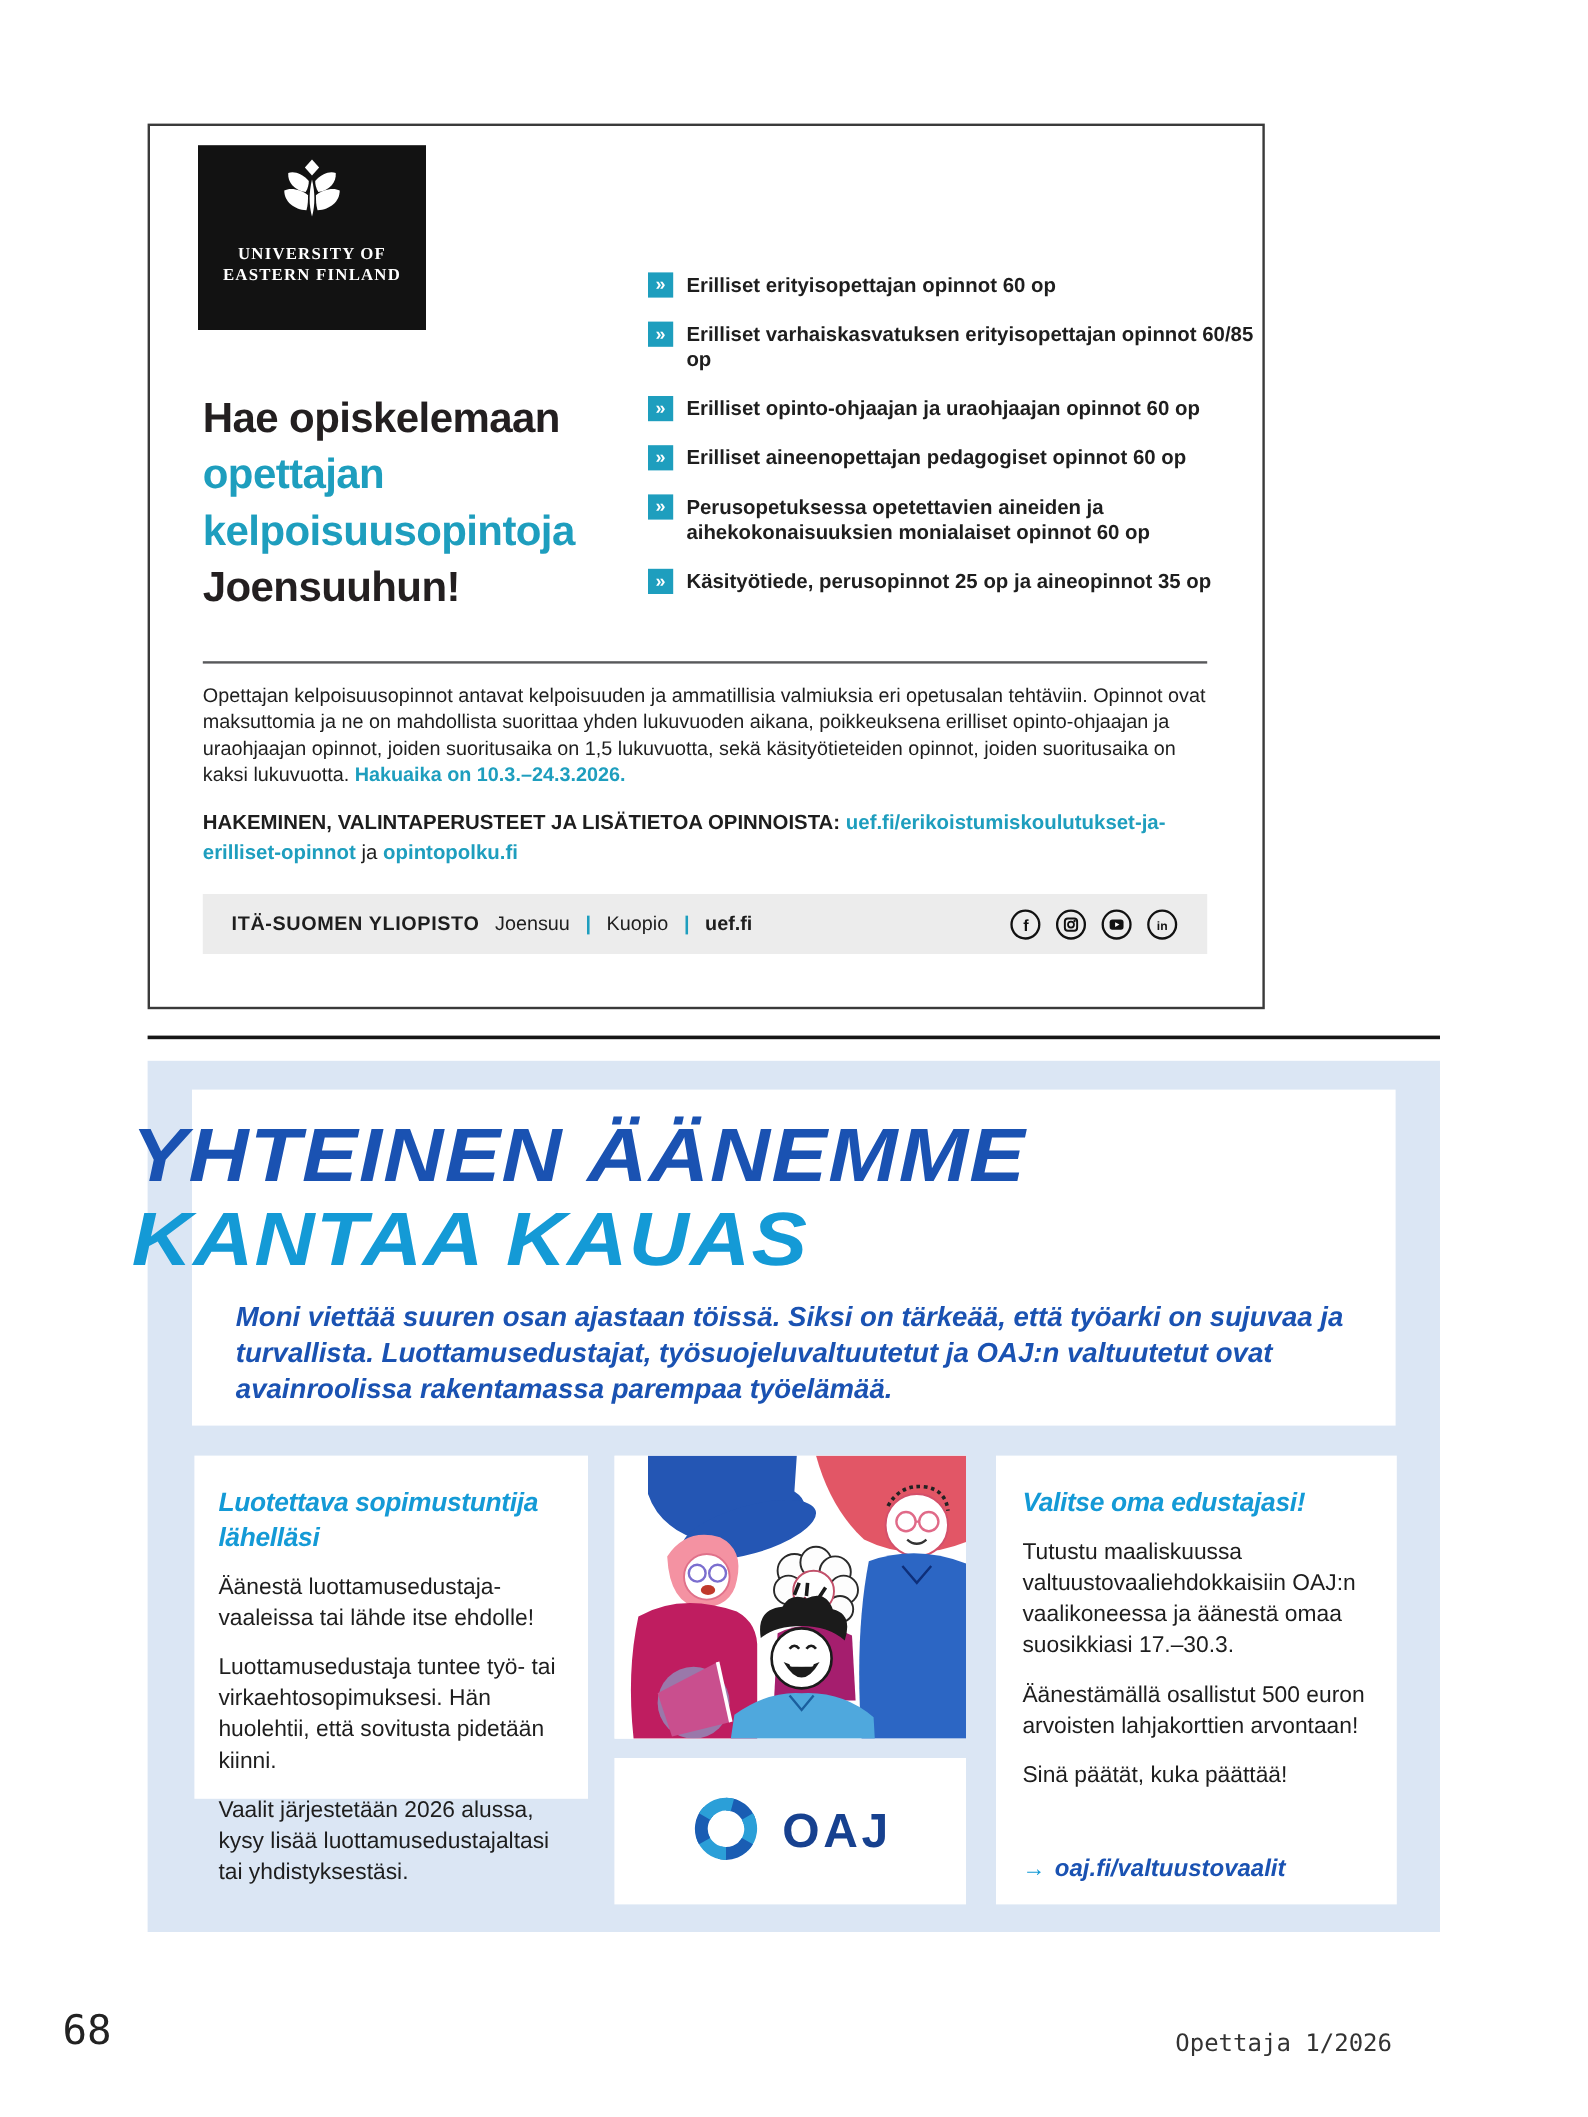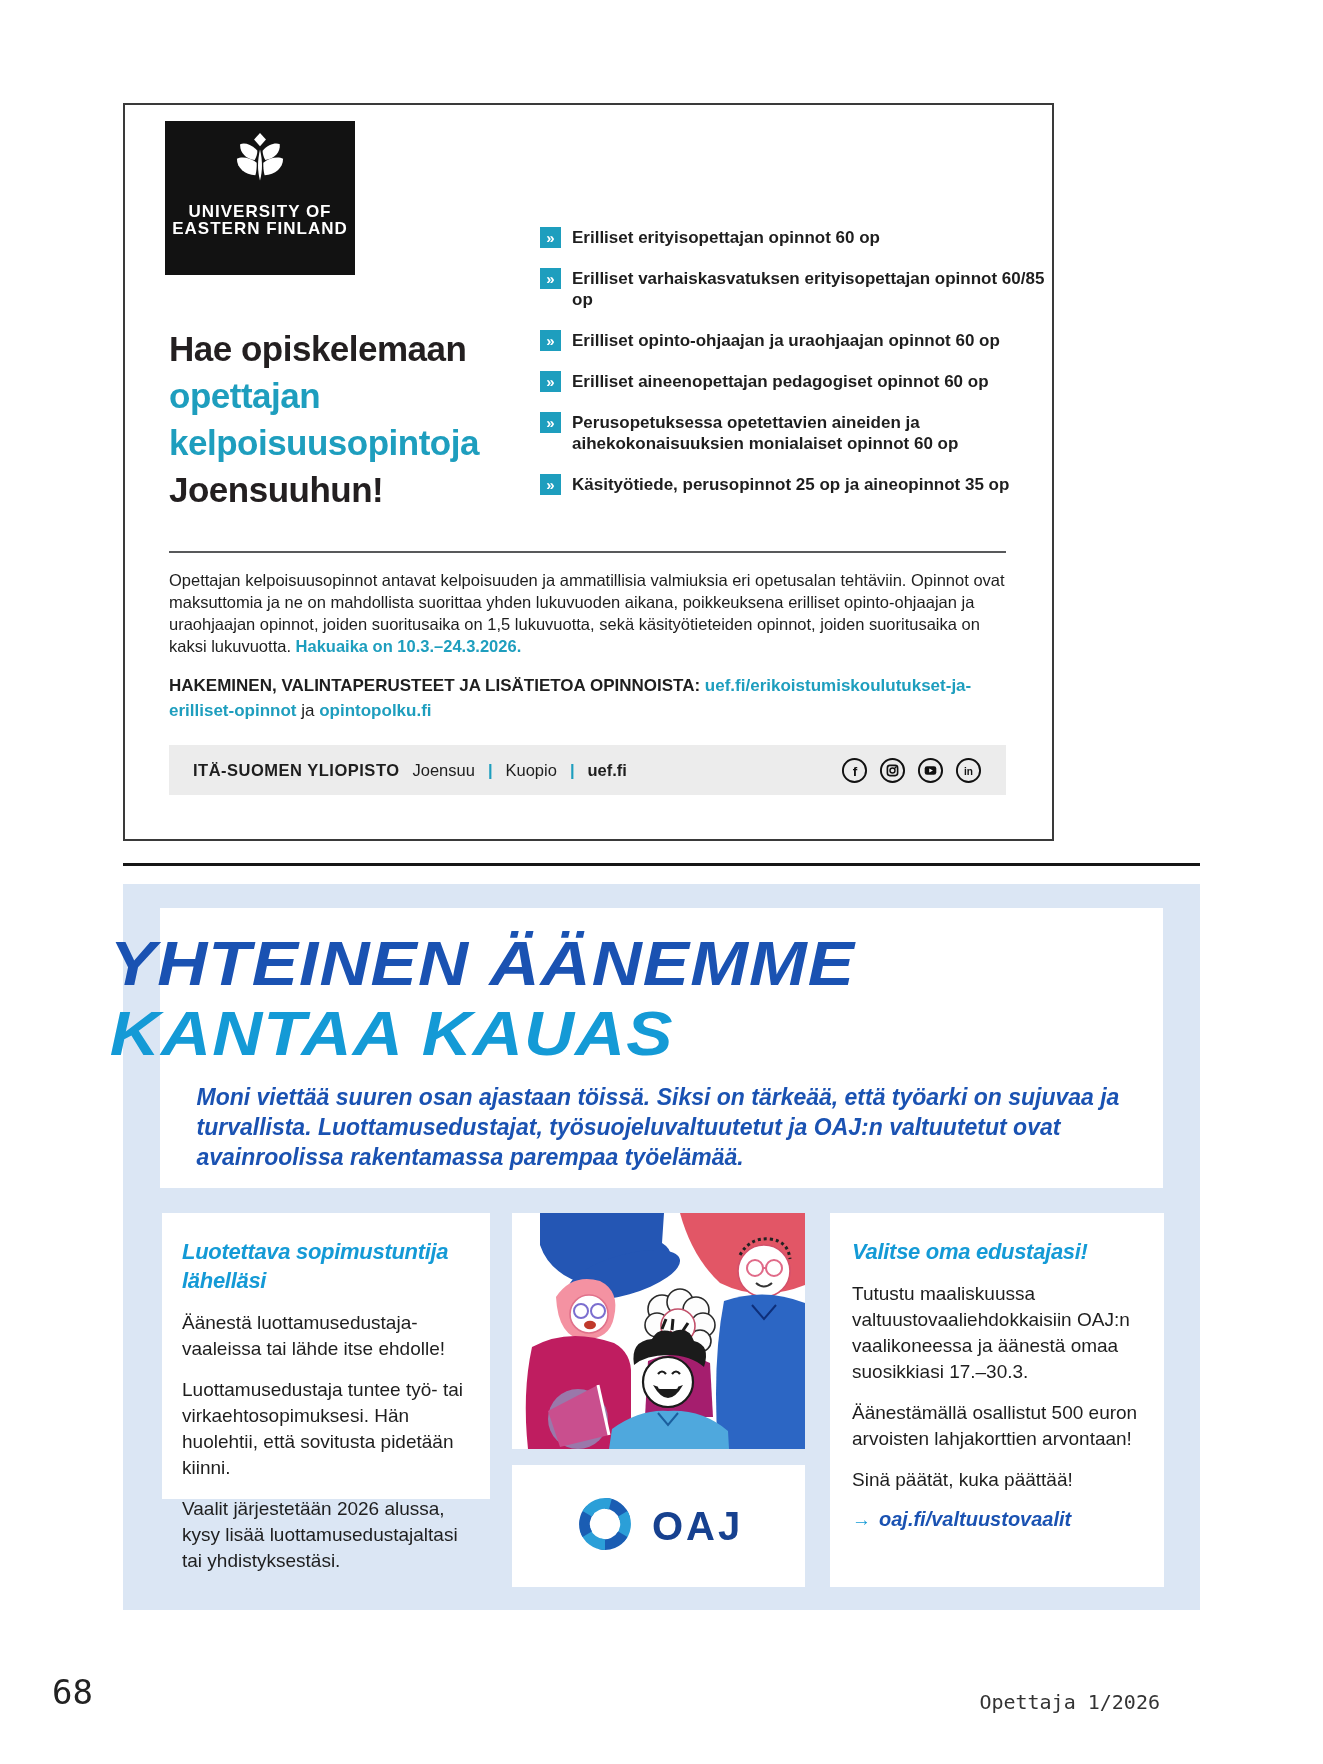--- a/index.html
+++ b/index.html
@@ -5,22 +5,22 @@
   * { margin:0; padding:0; box-sizing:border-box; }
   body { background:#fff; font-family:"Liberation Sans", sans-serif; }
   .page { position:relative; width:1323px; height:1764px; background:#ffffff; overflow:hidden; }
 
   
   .uef-ad { position:absolute; left:123px; top:103px; width:931px; height:738px;
             border:2px solid #3a3a3a; background:#fff; }
   .uef-logo { position:absolute; left:40px; top:16px; width:190px; height:154px;
               background:#121212; display:flex; flex-direction:column; align-items:center; }
   .uef-logo svg { margin-top:10px; }
-  .uef-logo-text { color:#fff; font-size:17px; font-weight:bold; letter-spacing:1px;
-                   text-align:center; line-height:17px; margin-top:2px; }
+  .uef-logo-text { color:#fff; font-size:14px; font-weight:bold; letter-spacing:1px;
+                   text-align:center; line-height:17px; margin-top:2px;font-family:Liberation Serif, serif; }
   .uef-headline { position:absolute; left:44px; top:220px; width:380px;
                   font-size:35px; font-weight:bold; line-height:47px; color:#231f20; letter-spacing:-0.5px; }
   .uef-headline .teal { color:#1e9ebe; }
   .uef-list { position:absolute; left:415px; top:122px; width:512px; }
   .uef-item { display:flex; gap:11px; margin-bottom:20px; font-size:17px; font-weight:bold;
               line-height:21px; color:#1e1e1e; }
   .uef-bullet { flex:0 0 auto; width:21px; height:21px; background:#1e9ebe; color:#fff;
                 font-size:15px; font-weight:bold; display:flex; align-items:center;
                 justify-content:center; margin-top:0px; }
   .uef-rule { position:absolute; left:44px; right:46px; top:446px; border-top:2px solid #58595b; }
@@ -54,21 +54,21 @@
   .oaj-intro { margin:16px auto 0; width:930px; font-size:23px; font-weight:bold; font-style:italic;
                color:#1a52b2; line-height:30px; }
   .oaj-card { position:absolute; background:#fff; }
   .card-left { left:39px; top:329px; width:328px; height:286px; padding:24px 14px 20px 20px; }
   .card-right { left:707px; top:329px; width:334px; height:374px; padding:24px 20px 20px 22px; }
   .oaj-card-title { font-size:22px; font-weight:bold; font-style:italic; color:#149ad6;
                     line-height:29px; letter-spacing:-0.3px; }
   .oaj-card p { margin-top:15px; font-size:19px; line-height:26px; color:#1e1e1e; }
   .oaj-link-row { margin-top:15px; display:flex; gap:8px; align-items:baseline; cursor:pointer; }
   .oaj-link-arrow { color:#149ad6; font-size:19px; font-weight:bold; }
-  .oaj-link { color:#1a52b2; font-size:20px; font-weight:bold; font-style:italic; text-decoration:none; }
+  .oaj-link { color:#1a52b2; font-size:20px; font-weight:bold; font-style:italic; text-decoration:none;margin-top:38px; }
   .card-mid-img { left:389px; top:329px; width:293px; height:236px; overflow:hidden; }
   .card-mid-img svg { display:block; }
   .card-mid-logo { left:389px; top:581px; width:293px; height:122px; display:flex;
                    align-items:center; justify-content:center; gap:16px; }
   .oaj-logo-text { font-size:40px; font-weight:bold; color:#17418f; letter-spacing:3px; }
 
   
   .page-num { position:absolute; left:52px; top:1672px; font-family:"DejaVu Sans Mono", monospace;
               font-size:34px; color:#222; }
   .footer-right { position:absolute; right:163px; top:1690px; font-family:"DejaVu Sans Mono", monospace;

